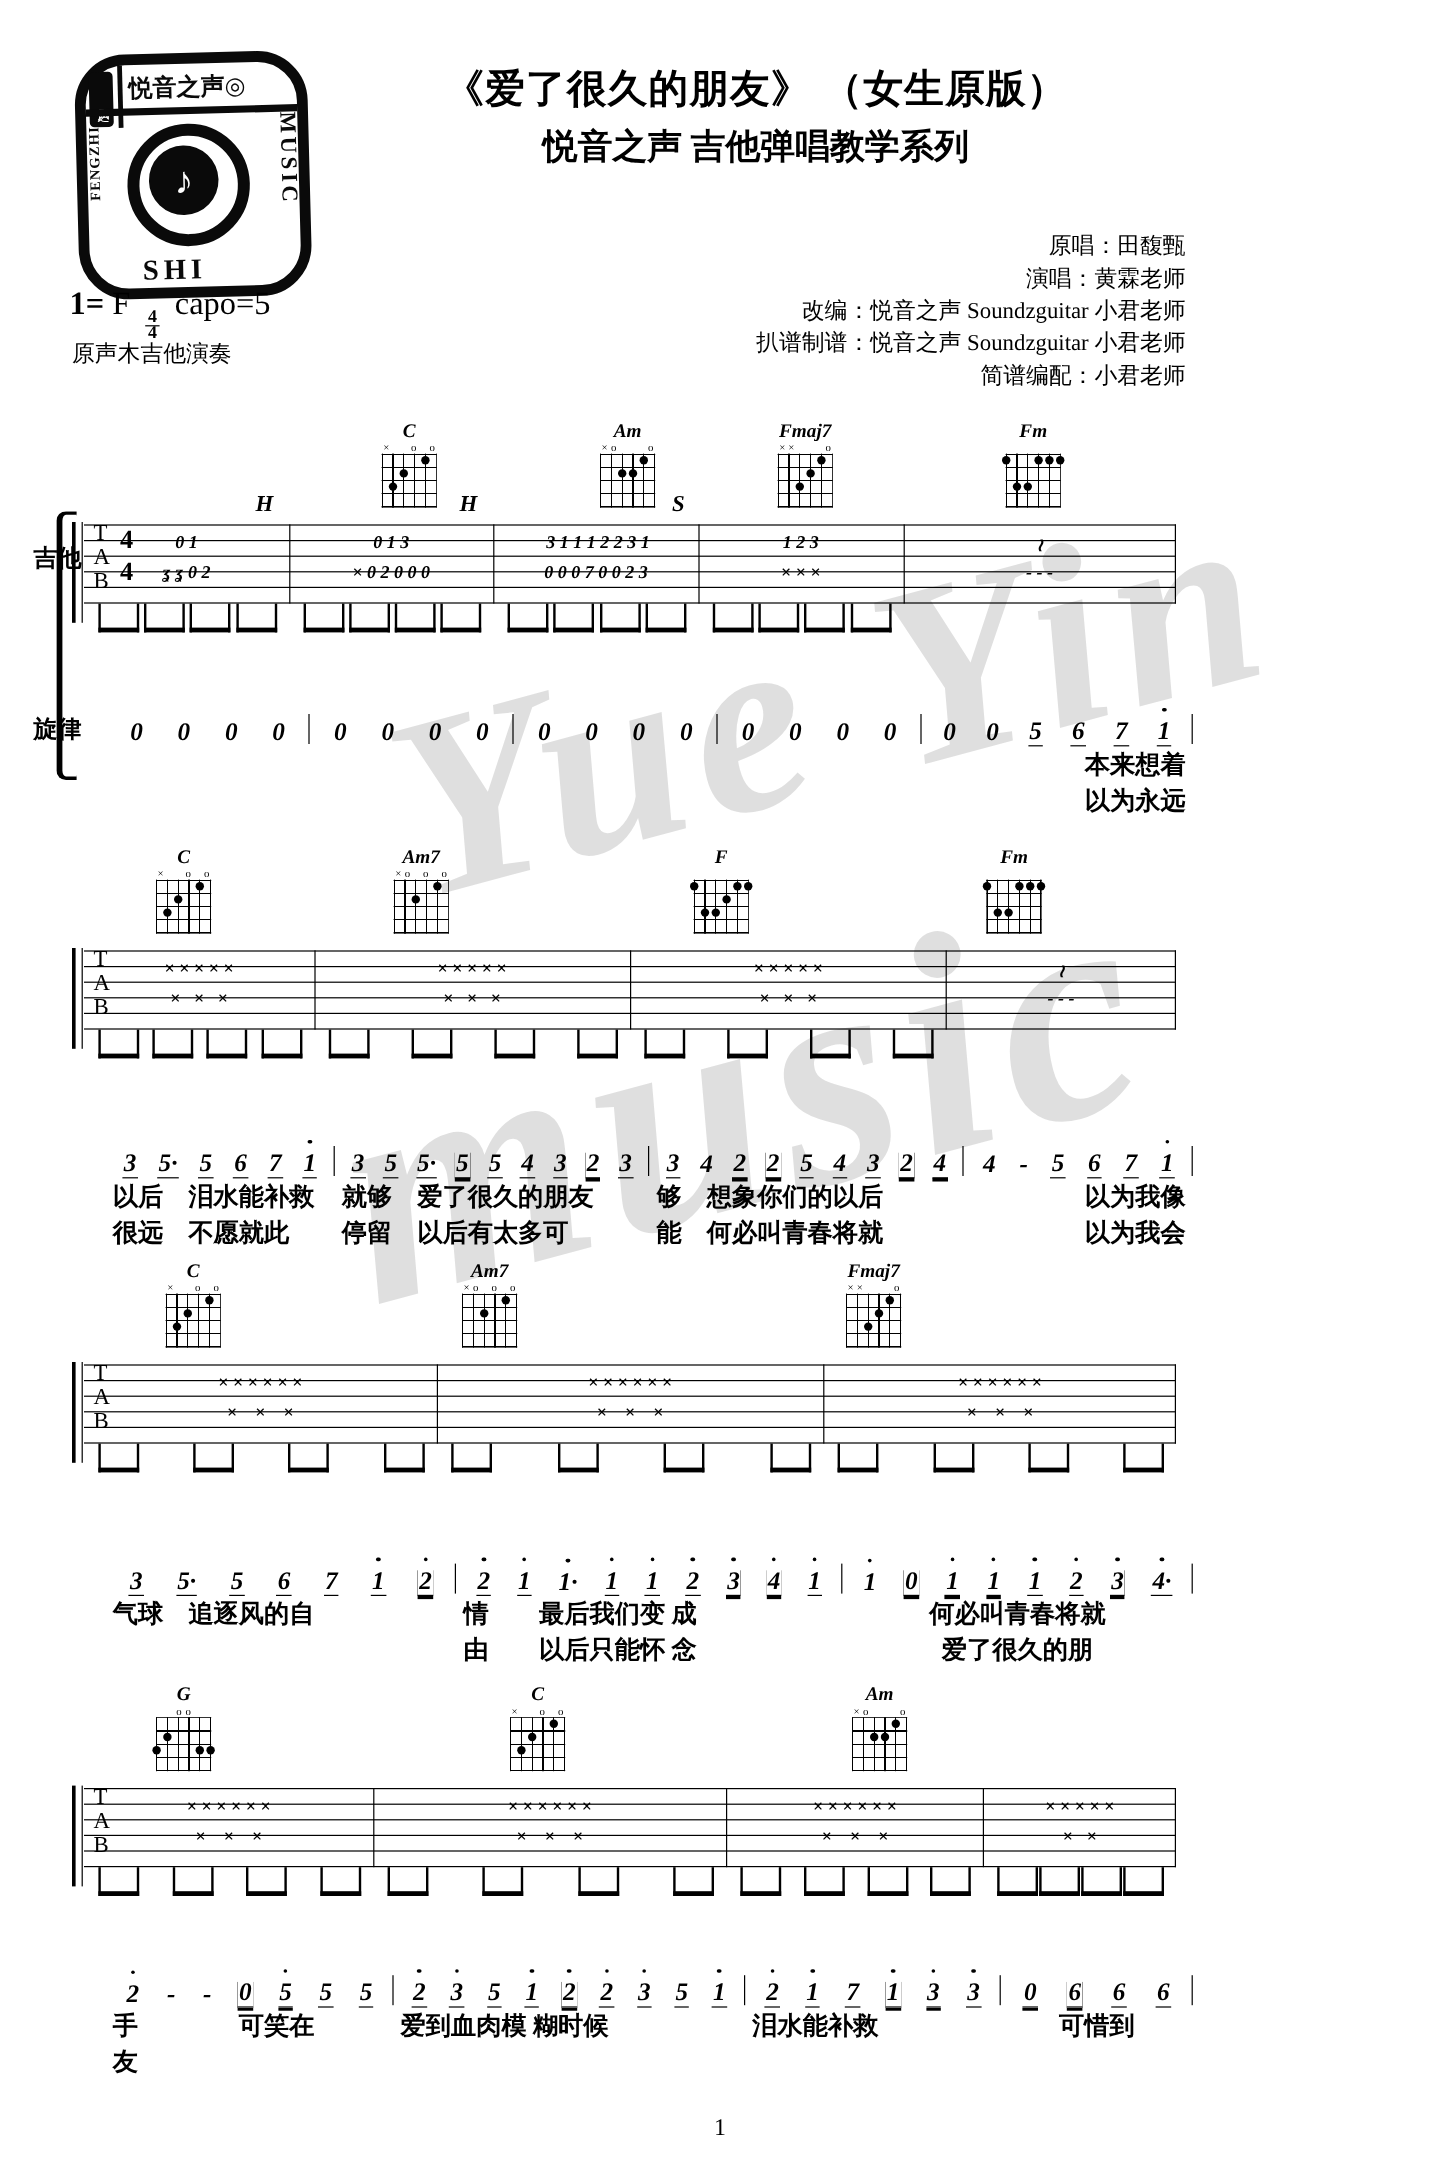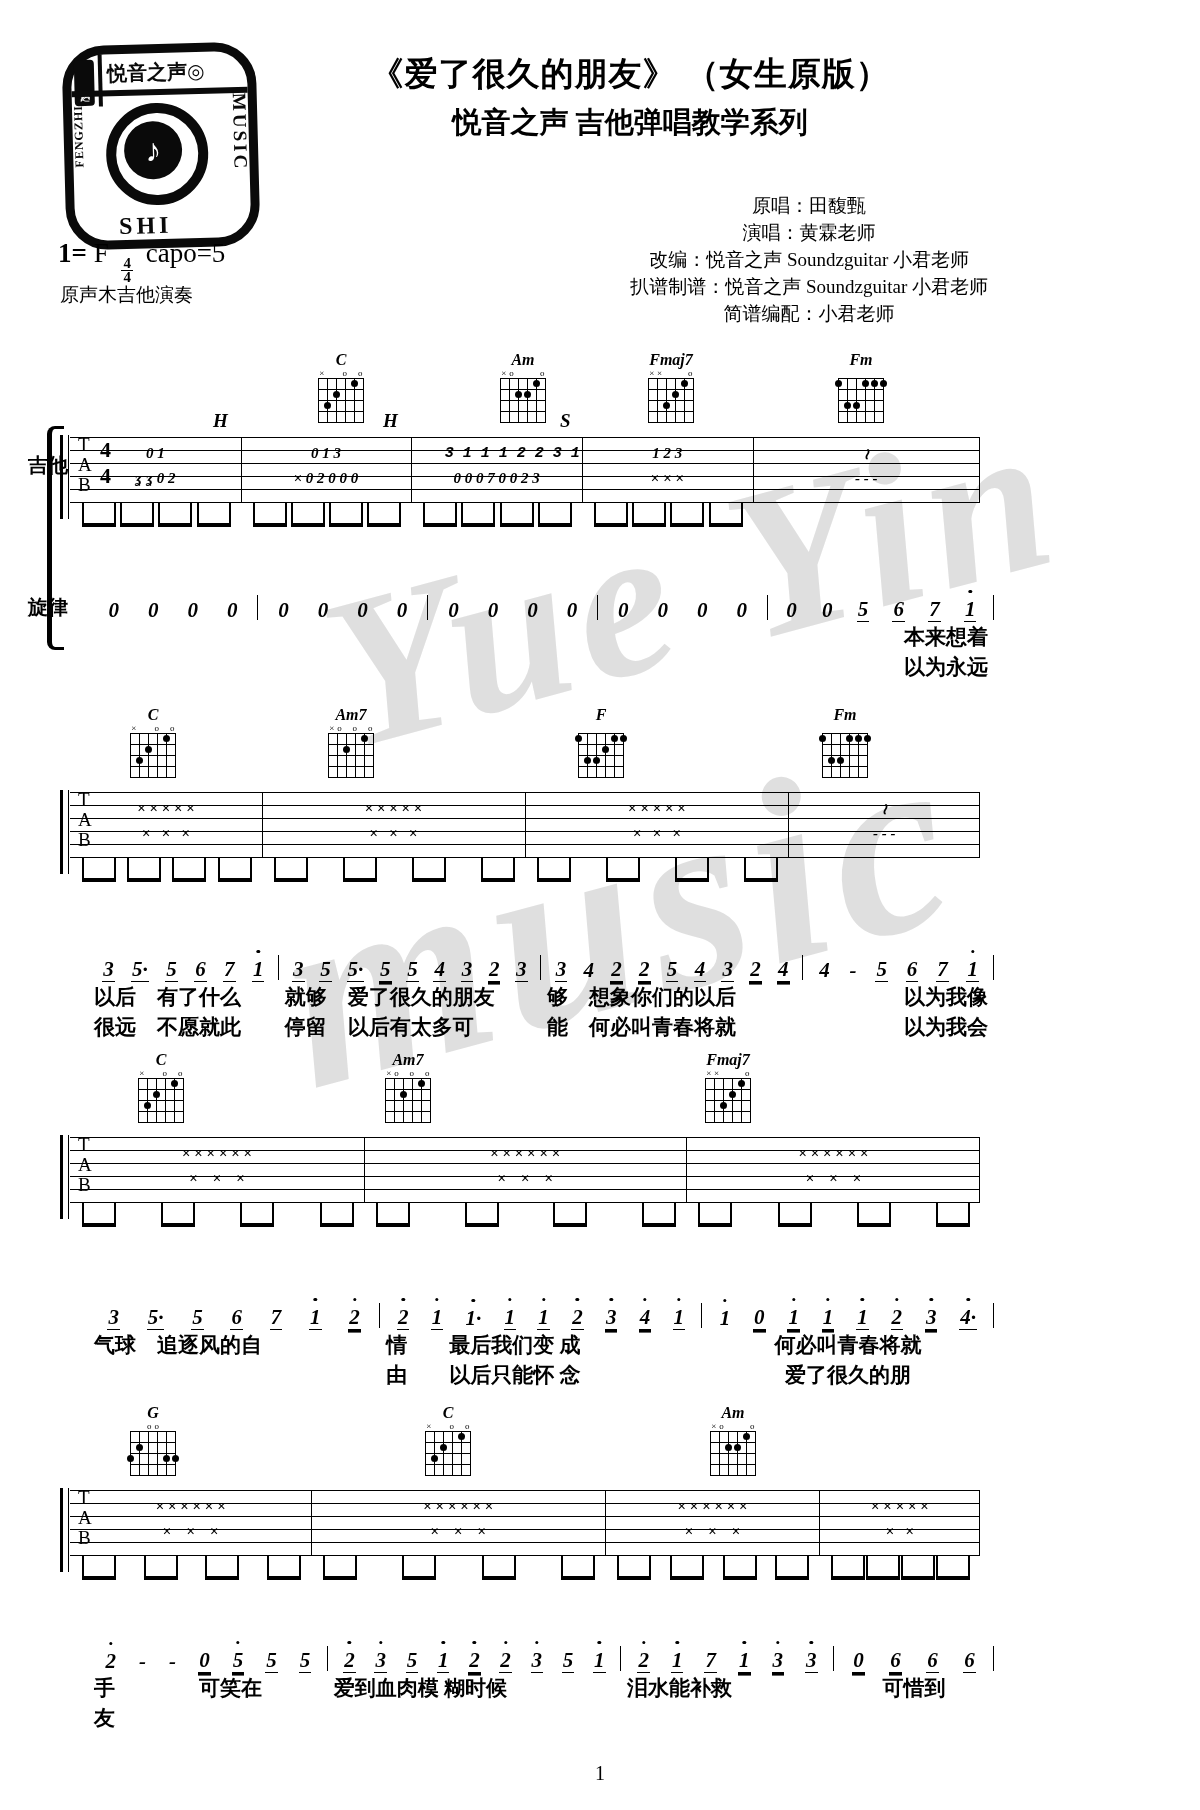--- a/index.html
+++ b/index.html
@@ -24,21 +24,21 @@
   .lg-ring{left:33px;top:50px;width:82px;height:82px;border:10px solid #0a0a0a;border-radius:50%;}
   .lg-disc{left:51px;top:68px;width:58px;height:58px;background:#0a0a0a;border-radius:50%;
            color:#fff !important;font-size:32px;line-height:58px;text-align:center;}
   .lg-right{right:-2px;top:42px;writing-mode:vertical-rl;font-weight:bold;font-size:19px;letter-spacing:3px;}
   .lg-left{left:-1px;top:50px;writing-mode:vertical-rl;transform:rotate(180deg);font-weight:bold;font-size:12px;letter-spacing:1px;}
   .lg-bottom{left:44px;bottom:0px;font-weight:bold;font-size:24px;letter-spacing:4px;}
 
   #title{position:absolute;left:180px;right:120px;top:52px;text-align:center;font-size:33px;font-weight:bold;letter-spacing:1px;}
   #subtitle{position:absolute;left:180px;right:120px;top:103px;text-align:center;font-size:29px;font-weight:bold;}
   #series{position:absolute;left:180px;right:120px;top:144px;text-align:center;font-size:29px;font-weight:bold;}
-  #credits{position:absolute;right:212px;top:192px;text-align:center;font-size:19px;line-height:27px;}
+  #credits{position:absolute;right:212px;top:192px;text-align:right;font-size:19px;line-height:27px;}
   #keyline{position:absolute;left:58px;top:238px;font-size:27px;white-space:nowrap;}
   #keyline .kp{font-weight:bold;}
   .frac{display:inline-flex;flex-direction:column;vertical-align:-6px;font-size:15px;font-weight:bold;
         line-height:13px;text-align:center;margin:0 6px;}
   .frac .ft{border-bottom:1.6px solid #000;padding:0 2px;}
   #perfnote{position:absolute;left:60px;top:282px;font-size:19px;}
 
   
   .sidelabel{position:absolute;font-size:20px;font-weight:bold;}
   #lbl-guitar{left:28px;top:452px;}
@@ -225,21 +225,21 @@
       <div class="beam" style="left: 12px; top: 66px;"></div>
       <div class="beam" style="left: 50.2083px; top: 66px;"></div>
       <div class="beam" style="left: 88.4167px; top: 66px;"></div>
       <div class="beam" style="left: 126.625px; top: 66px;"></div>
       <div class="tabtxt" style="left: 182.625px; width: 146.625px; top: 8px;">0 1 3</div>
       <div class="tabtxt" style="left: 182.625px; width: 146.625px; top: 33px;">× 0 2 0 0 0</div>
       <div class="beam" style="left: 182.625px; top: 66px;"></div>
       <div class="beam" style="left: 220.833px; top: 66px;"></div>
       <div class="beam" style="left: 259.042px; top: 66px;"></div>
       <div class="beam" style="left: 297.25px; top: 66px;"></div>
-      <div class="tabtxt" style="left: 369px; width: 146.625px; top: 8px; font-family: Liberation Mono, monospace;">3 1 1 1 2 2 3 1</div>
+      <div class="tabtxt" style="left: 355px; width: 146.625px; top: 8px;">3 1 1 1 2 2 3 1</div>
       <div class="tabtxt" style="left: 353.25px; width: 146.625px; top: 33px;">0 0 0 7 0 0 2 3</div>
       <div class="beam" style="left: 353.25px; top: 66px;"></div>
       <div class="beam" style="left: 391.458px; top: 66px;"></div>
       <div class="beam" style="left: 429.667px; top: 66px;"></div>
       <div class="beam" style="left: 467.875px; top: 66px;"></div>
       <div class="tabtxt" style="left: 523.875px; width: 146.625px; top: 8px;">1 2 3</div>
       <div class="tabtxt" style="left: 523.875px; width: 146.625px; top: 33px;">× × ×</div>
       <div class="beam" style="left: 523.875px; top: 66px;"></div>
       <div class="beam" style="left: 562.083px; top: 66px;"></div>
       <div class="beam" style="left: 600.292px; top: 66px;"></div>
@@ -410,21 +410,21 @@
     <div class="bars" style="left: 88px; top: 952px; width: 906px;">
       <div class="bar" style="flex-grow: 8;">
         <div class="notes">
           <div class="note u1">3</div>
           <div class="note u1">5·</div>
           <div class="note u1">5</div>
           <div class="note u1">6</div>
           <div class="note u1">7</div>
           <div class="note u1">1<div class="hid"></div></div>
         </div>
-        <div class="lyr al-l">以后　有了什么</div>
+        <div class="lyr al-l">以后　泪水能补救</div>
         <div class="lyr al-l">很远　不愿就此</div>
       </div>
       <div class="bar" style="flex-grow: 11;">
         <div class="notes">
           <div class="note u1">3</div>
           <div class="note u1">5</div>
           <div class="note u1">5·</div>
           <div class="note u2">5</div>
           <div class="note u1">5</div>
           <div class="note u1">4</div>

